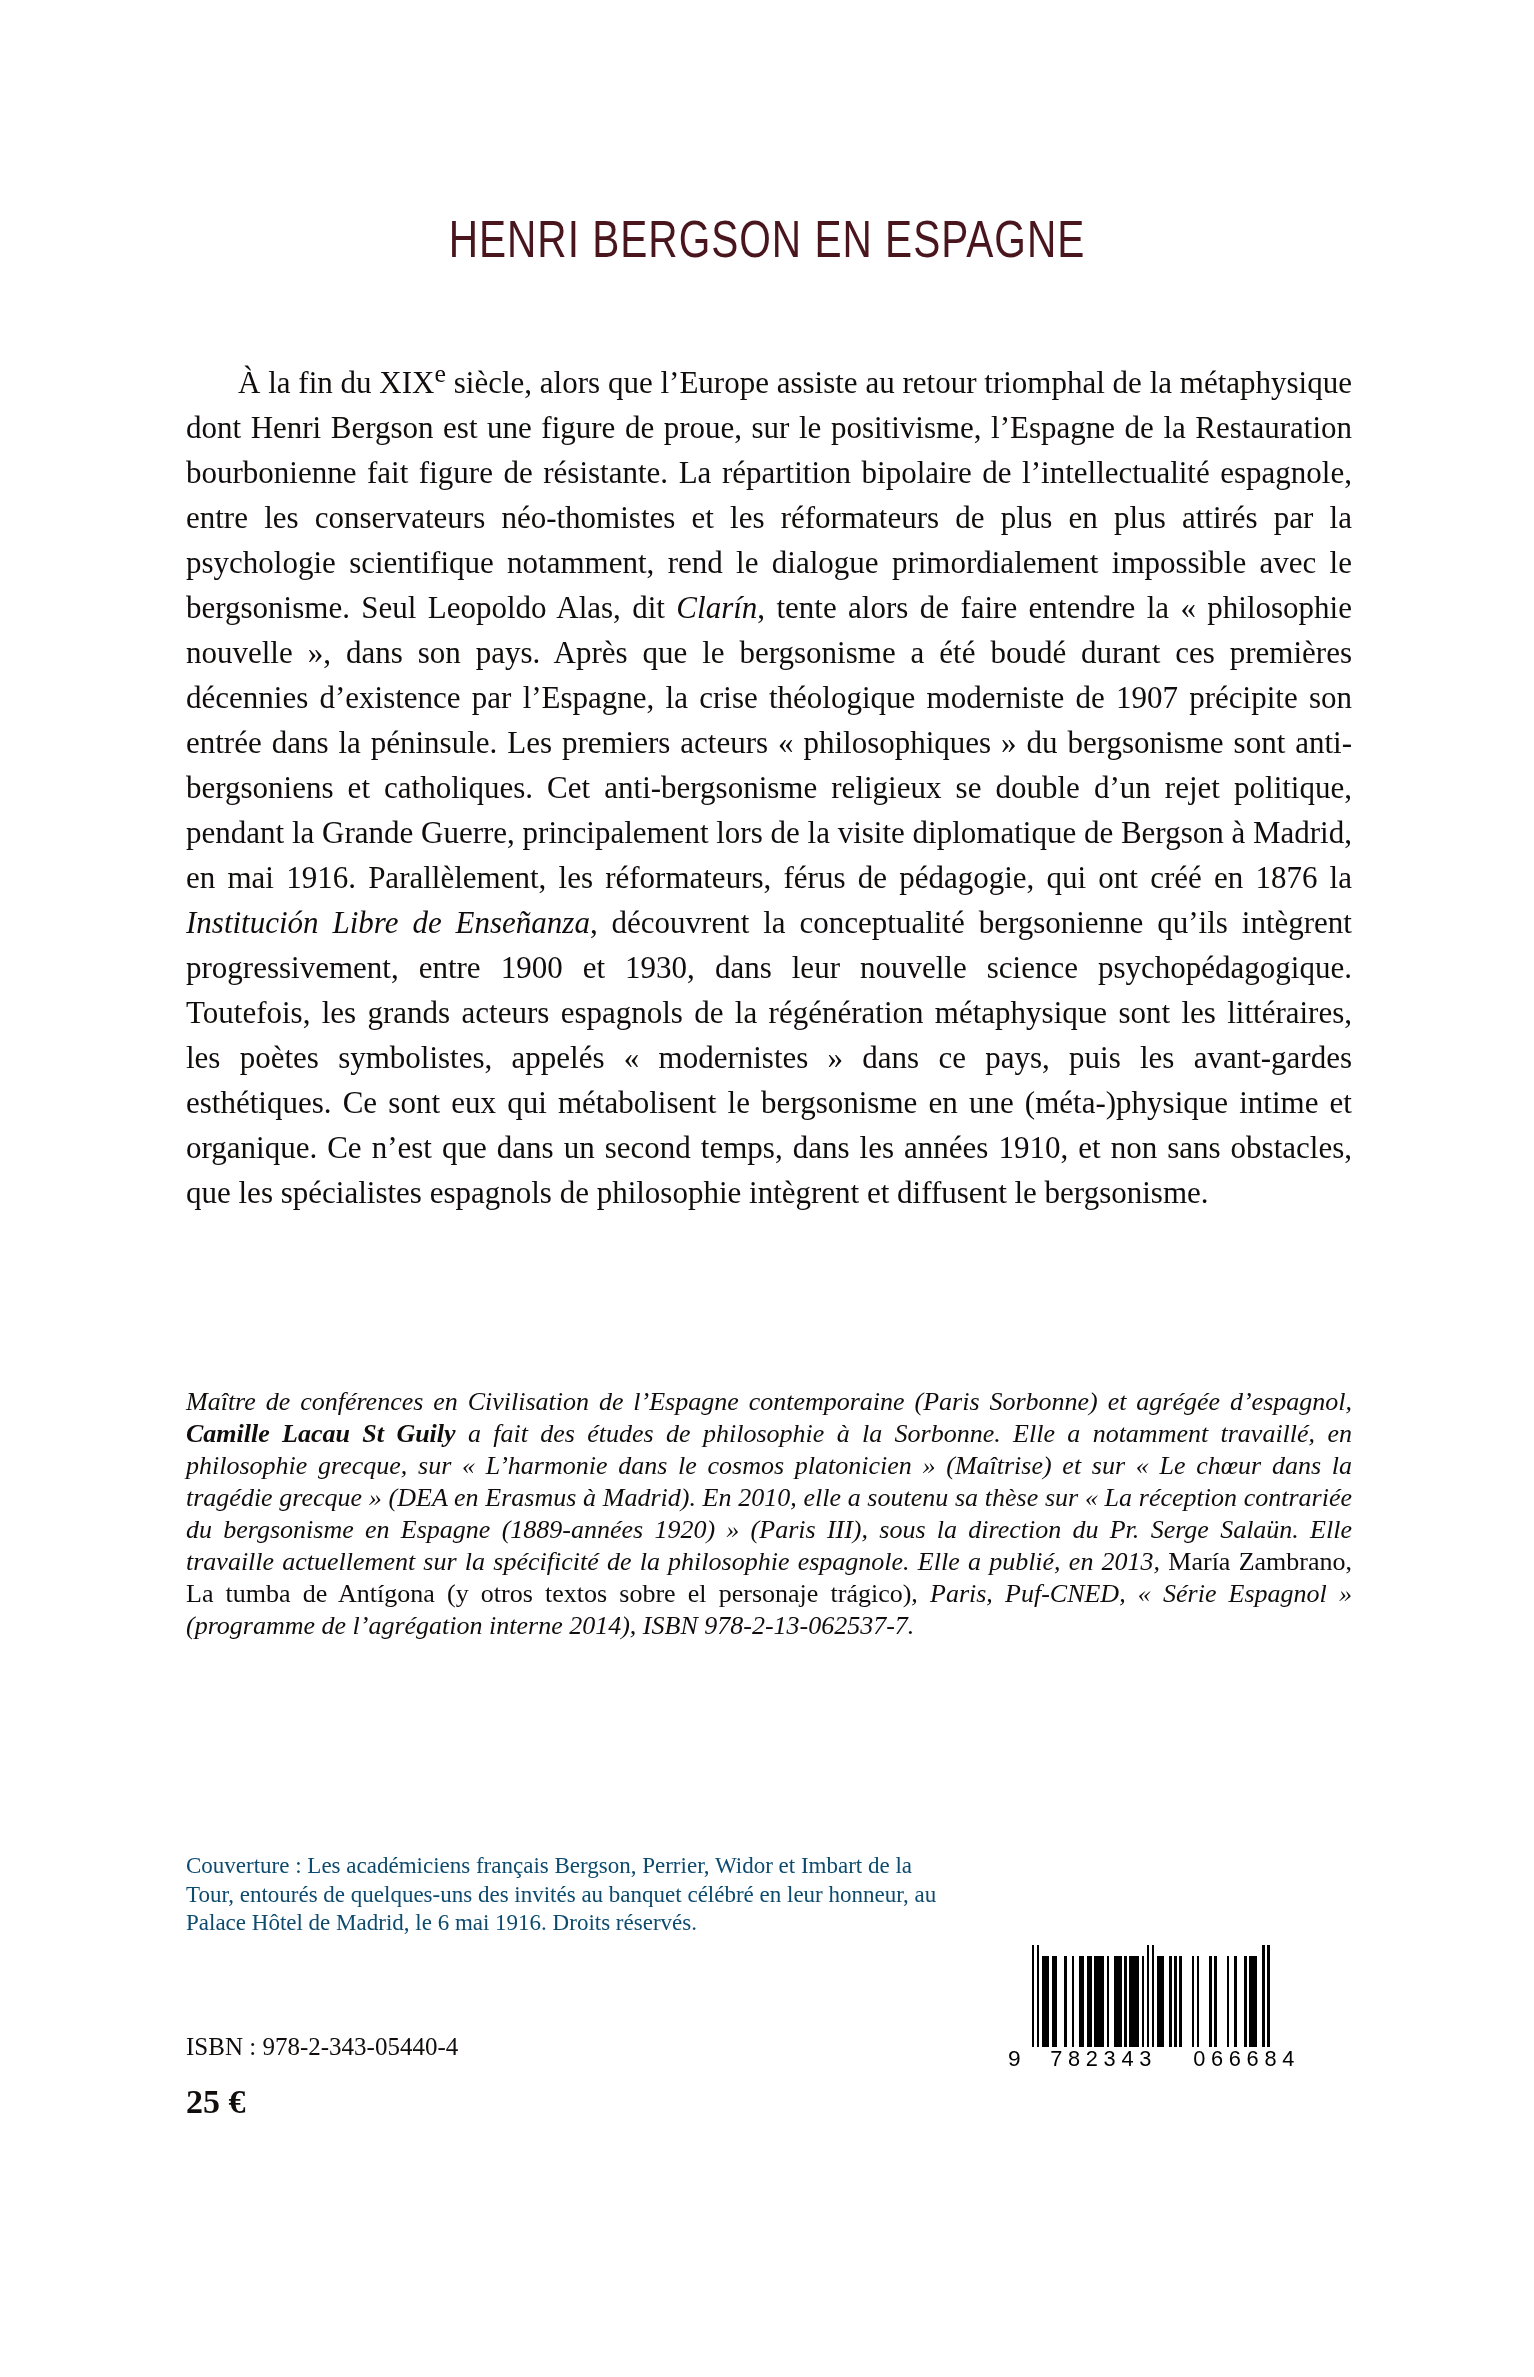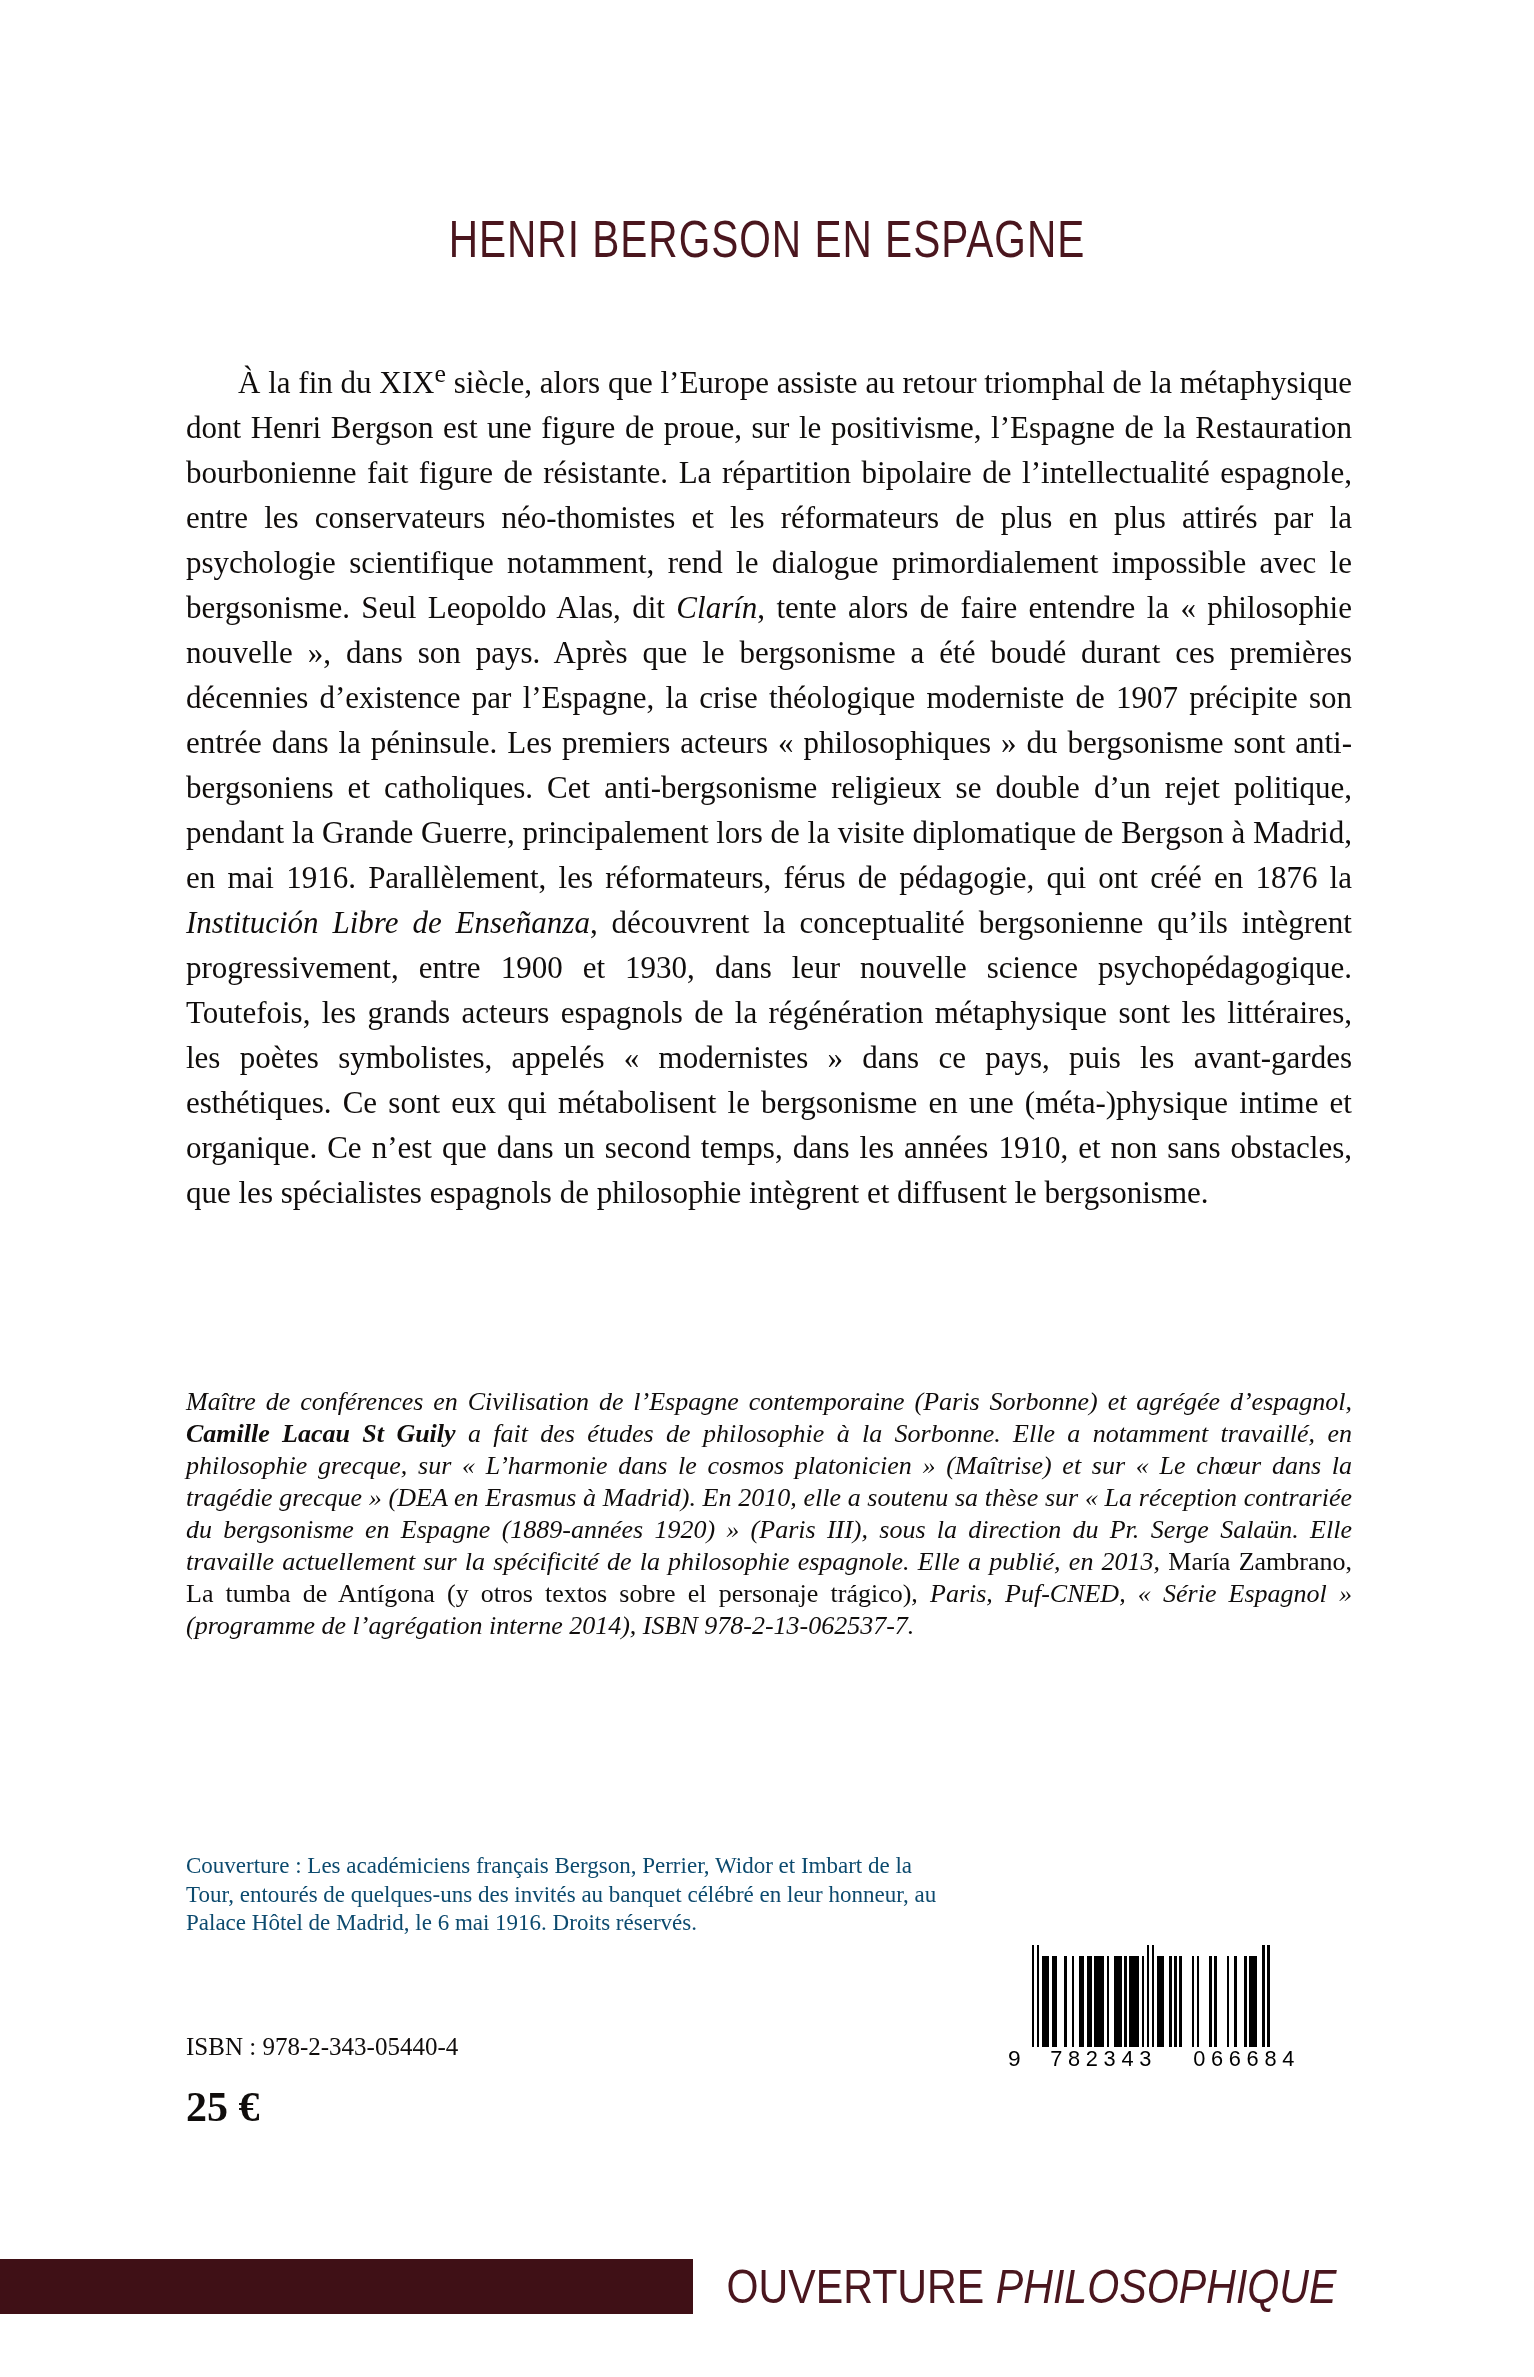--- a/index.html
+++ b/index.html
@@ -95,21 +95,21 @@
     font-size: 25px;
     line-height: 1.2;
     color: #100d0c;
     white-space: nowrap;
   }
   .price {
     position: absolute;
     left: 186px;
     top: 2082px;
     font-family: "Liberation Serif", serif;
-    font-size: 42px;
+    font-size: 34px;
     font-weight: bold;
     line-height: 1.2;
     color: #100d0c;
     white-space: nowrap;
   }
 
   
   .barcode-wrap {
     position: absolute;
     left: 1008px;
@@ -261,21 +261,15 @@
         <span class="guard" style="width: 2.5px; background: transparent;"></span>
         <span class="guard" style="width: 2.5px;"></span>
       </div>
     <div class="barcode-digits">
       <span class="lead">9</span>
       <span class="grp">782343</span>
       <span class="grp">066684</span>
     </div>
   </div>
 
-  <div class="footer">
-    <div class="footer-bar"></div>
-    <div class="footer-label">
-      <span class="w1">OUVERTURE</span><span>&nbsp;</span><span class="w2">PHILOSOPHIQUE</span>
-    </div>
-  </div>
 
 </div>
 
 
 </body></html>

